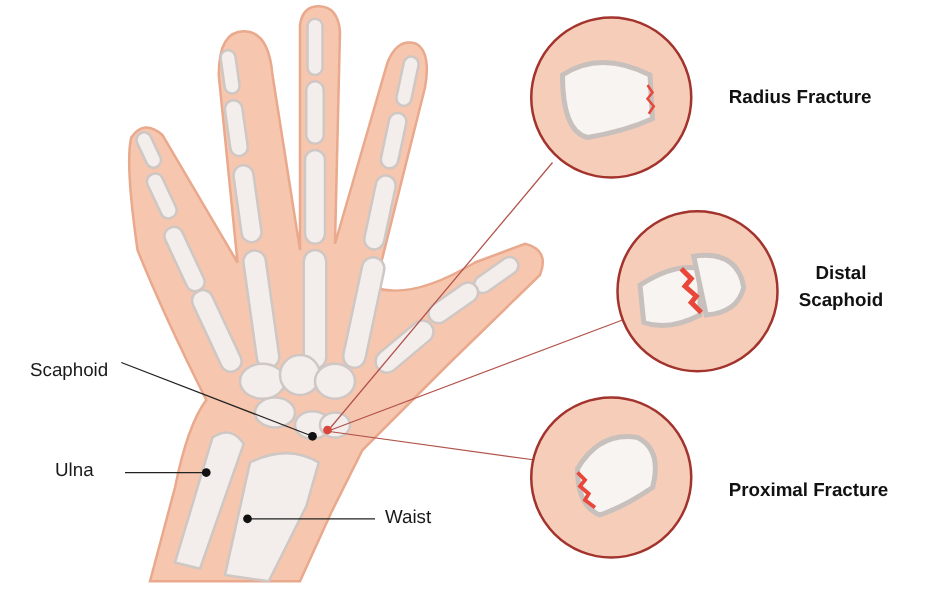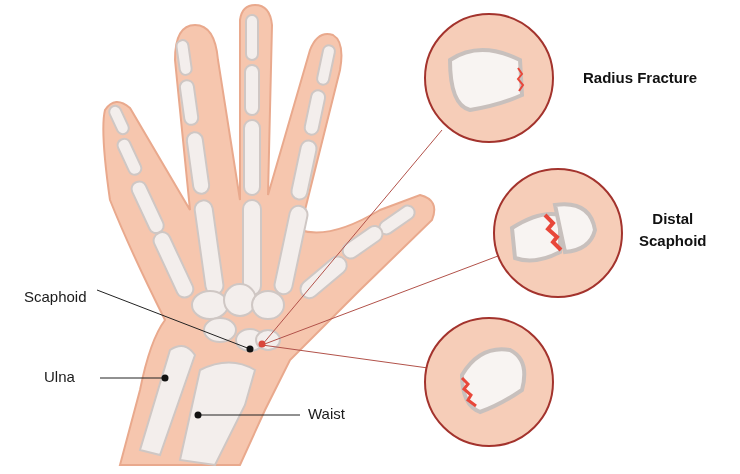--- a/index.html
+++ b/index.html
@@ -100,13 +100,16 @@
   <span class="lbl" style="left:44px;top:368px;">Ulna</span>
   <span class="lbl" style="left:308px;top:405px;">Waist</span>
 
   <div class="flbl" style="left:583px;top:67px;">
     <span>Radius Fracture</span>
   </div>
   <div class="flbl" style="left:639px;top:208px;">
     <div>Distal</div>
     <div>Scaphoid</div>
   </div>
+  <div class="flbl" style="left:583px;top:382px;">
+    <span>Proximal Fracture</span>
+  </div>
 </div>
 
 </body></html>

